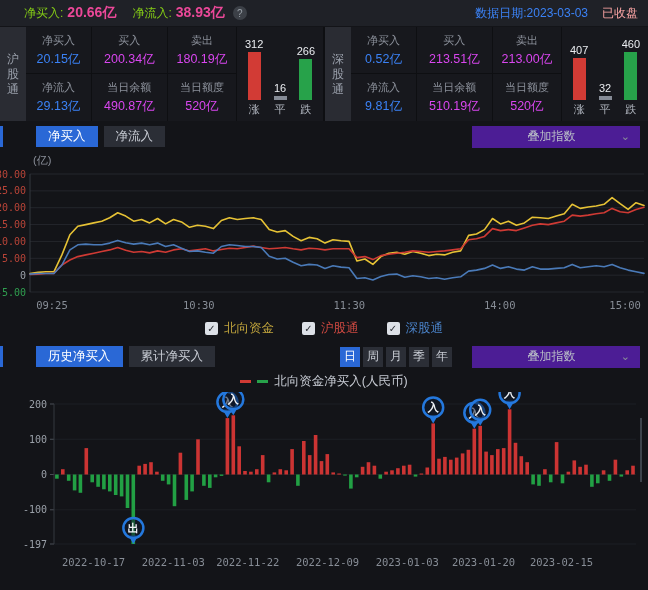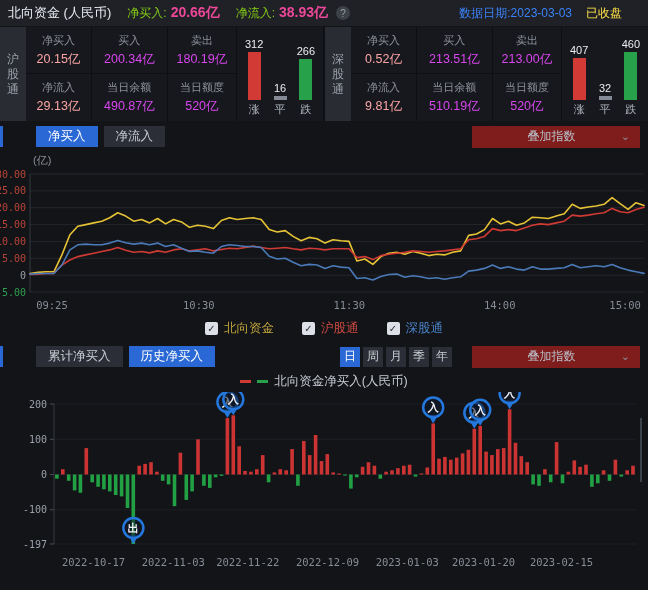--- a/index.html
+++ b/index.html
@@ -6,47 +6,47 @@
   html,body { width:648px; height:590px; overflow:hidden; }
   body { background:#131418; font-family:"Liberation Sans","DejaVu Sans",sans-serif; color:#c6cad2; font-size:12px; }
 
   .topbar { height:26px; background:#1f2127; display:flex; align-items:center; padding:0 8px; }
   .topbar .title { color:#e8ebf0; font-size:13px; }
   .t-label { color:#84cc16; margin-left:16px; }
   .t-value { color:#ec4899; font-size:14px; font-weight:bold; margin-left:4px; }
   .help { width:14px; height:14px; border-radius:50%; background:#3c4047; color:#9aa0a8;
           font-size:10px; display:flex; align-items:center; justify-content:center; margin-left:8px; }
   .t-date { margin-left:auto; color:#3b82f6; }
-  .t-status { color:#fde047; margin-left:14px; margin-right:18px; }
+  .t-status { color:#fca5a5; margin-left:14px; margin-right:2px; }
 
   .stats { display:flex; height:94px; background:#0e0f12; gap:2px; margin-top:1px; }
   .half { flex:1; background:#17181d; display:flex; }
   .vlabel { width:26px; background:#2a2c33; color:#9ba1ac; display:flex; flex-direction:column;
             align-items:center; justify-content:center; font-size:12px; line-height:15px; }
   .sgrid { flex:1; display:grid; grid-template-columns:1fr 1.15fr 1.05fr; grid-template-rows:1fr 1fr; }
   .cell { display:flex; flex-direction:column; align-items:center; justify-content:center; gap:3px;
           border-right:1px solid #0e0f12; border-bottom:1px solid #0e0f12; }
   .cell:nth-child(n+4) { border-bottom:none; }
   .cell .lb { color:#8b909a; font-size:11px; }
   .cell .vl { color:#d946ef; font-size:12.5px; }
-  .cell .vl.red { color:#fca5a5; }
+  .cell .vl.red { color:#3b82f6; }
   .updown { width:86px; display:flex; justify-content:space-between; padding:5px 8px 4px; }
   .ud-col { display:flex; flex-direction:column; align-items:center; justify-content:flex-end; gap:2px; }
   .ud-val { color:#eaecf0; font-size:11px; }
   .ud-bar { width:13px; }
   .ud-lb { color:#b3b8c1; font-size:11px; }
 
   .sec-header { height:27px; display:flex; align-items:center; background:#131418; position:relative;
                 padding-left:36px; gap:6px; margin-top:2px; }
   .accent { position:absolute; left:0; top:3px; width:3px; height:21px; background:#2a68d6; }
   .tab { height:21px; padding:0 12px; display:flex; align-items:center; font-size:12.5px;
          background:#2b2e36; color:#c9cdd5; cursor:pointer; }
   .tab.active { background:#2a68d6; color:#fff; }
   .dropdown { margin-left:auto; margin-right:8px; width:168px; height:22px; display:flex; align-items:center;
-              padding:0 10px; color:#b9bec7; background:#7f1d1d; font-size:12px; }
+              padding:0 10px; color:#b9bec7; background:#4c1d95; font-size:12px; }
   .dropdown .dd-text { flex:1; text-align:center; }
   .chev { color:#8a9098; font-size:11px; }
   .periods { display:flex; gap:3px; margin-left:auto; }
   .pbtn { width:20px; height:20px; display:flex; align-items:center; justify-content:center;
           background:#2b2e36; color:#c9cdd5; font-size:12px; cursor:pointer; }
   .pbtn.active { background:#2a68d6; color:#fff; }
   .periods + .dropdown { margin-left:14px; }
 
   .unit { color:#8b909a; font-size:11px; margin:3px 0 0 33px; height:13px; }
   svg { display:block; }
@@ -58,21 +58,20 @@
   .c-north { color:#bfa33c; } .c-sh { color:#d04a42; } .c-sz { color:#4a82c8; }
 
   .legend2 { display:flex; justify-content:center; align-items:center; gap:6px; height:22px;
              color:#c6cad2; font-size:12.5px; }
   .dash { width:11px; height:3px; } .dash.red { background:#d03a34; } .dash.green { background:#27a24a; }
 </style>
 </head>
 <body>
 
 <div class="topbar">
-  <span class="title">北向资金 (人民币)</span>
   <span class="t-label">净买入:</span>
   <span class="t-value">20.66亿</span>
   <span class="t-label">净流入:</span>
   <span class="t-value">38.93亿</span>
   <span class="help">?</span>
   <span class="t-date">数据日期:2023-03-03</span>
   <span class="t-status">已收盘</span>
 </div>
 
 <div class="stats">
@@ -227,22 +226,22 @@
     <span>沪股通</span>
   </div>
   <div class="lgitem c-sz">
     <span class="cb">✓</span>
     <span>深股通</span>
   </div>
 </div>
 
 <div class="sec-header">
   <div class="accent"></div>
+  <div class="tab active">历史净买入</div>
   <div class="tab">累计净买入</div>
-  <div class="tab active">历史净买入</div>
   <div class="periods">
     <div class="pbtn active">日</div>
     <div class="pbtn">周</div>
     <div class="pbtn">月</div>
     <div class="pbtn">季</div>
     <div class="pbtn">年</div>
   </div>
   <div class="dropdown" style="margin-left:14px">
     <span class="dd-text">叠加指数</span>
     <span class="chev">⌄</span>

